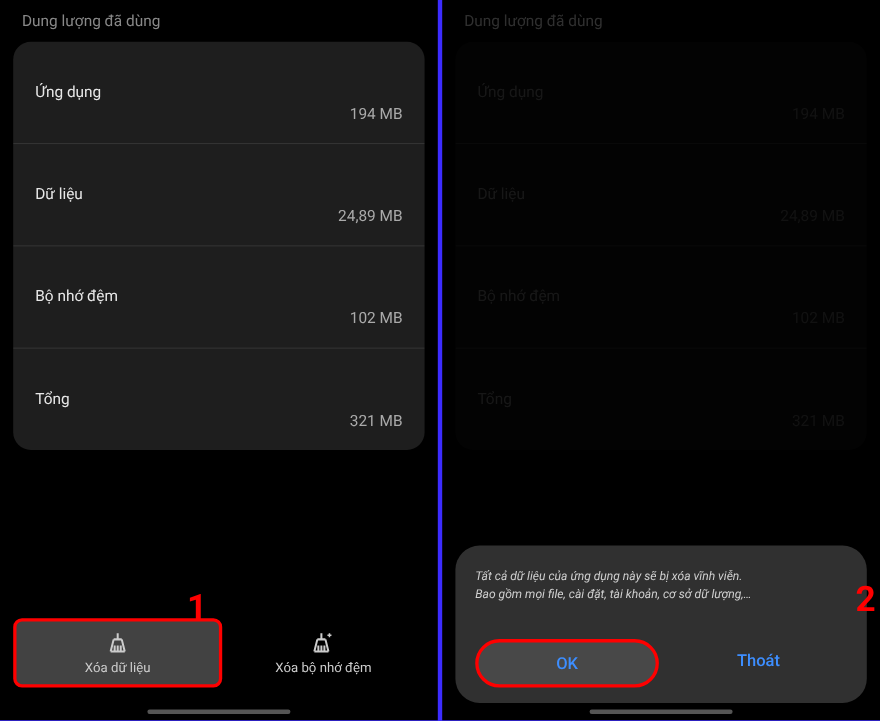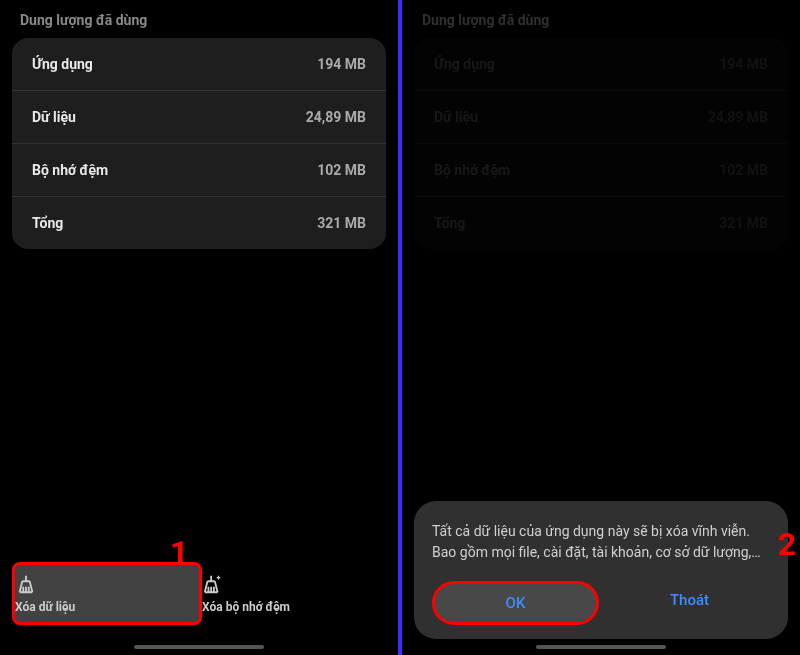--- a/index.html
+++ b/index.html
@@ -19,21 +19,20 @@
       position: relative;
       display: flex;
       flex-direction: column;
       overflow: hidden;
     }
     .phone-inner {
       flex: 1;
       display: flex;
       flex-direction: column;
       padding: 8px 12px 0 12px;
-      font-weight: bold;
     }
     .section-title {
       color: #888;
       font-size: 14px;
       padding: 4px 8px 10px 8px;
     }
     .storage-card {
       background: #1e1e1e;
       border-radius: 16px;
       overflow: hidden;
@@ -46,30 +45,32 @@
       border-bottom: 1px solid #333;
     }
     .storage-row:last-child { border-bottom: none; }
     .storage-label {
       color: #e8e8e8;
       font-size: 14px;
     }
     .storage-value {
       color: #aaa;
       font-size: 14px;
+      margin-top: 40px;
     }
     .bottom-actions {
       margin-top: auto;
       display: flex;
       padding-bottom: 20px;
     }
     .action-btn {
       flex: 1;
       display: flex;
       flex-direction: column;
+      align-items: center;
       justify-content: center;
       gap: 5px;
       padding: 8px 0;
       color: #ccc;
       font-size: 12px;
       cursor: pointer;
       border-radius: 8px;
     }
     .action-btn.highlighted {
       background: #424242;
@@ -101,23 +102,24 @@
       position: absolute;
       bottom: 16px;
       left: 12px;
       right: 12px;
       background: #303030;
       border-radius: 22px;
       padding: 20px 18px 14px 18px;
     }
     .dialog-text {
       color: #d0d0d0;
-      font-size: 14px;
+      font-size: 11px;
       line-height: 1.5;
-      margin-bottom: 18px;
+      margin-bottom: 32px;
+      font-style: italic;
     }
     .dialog-buttons {
       display: flex;
       gap: 10px;
     }
     .dialog-btn {
       flex: 1;
       text-align: center;
       padding: 10px 0;
       font-size: 15px;

